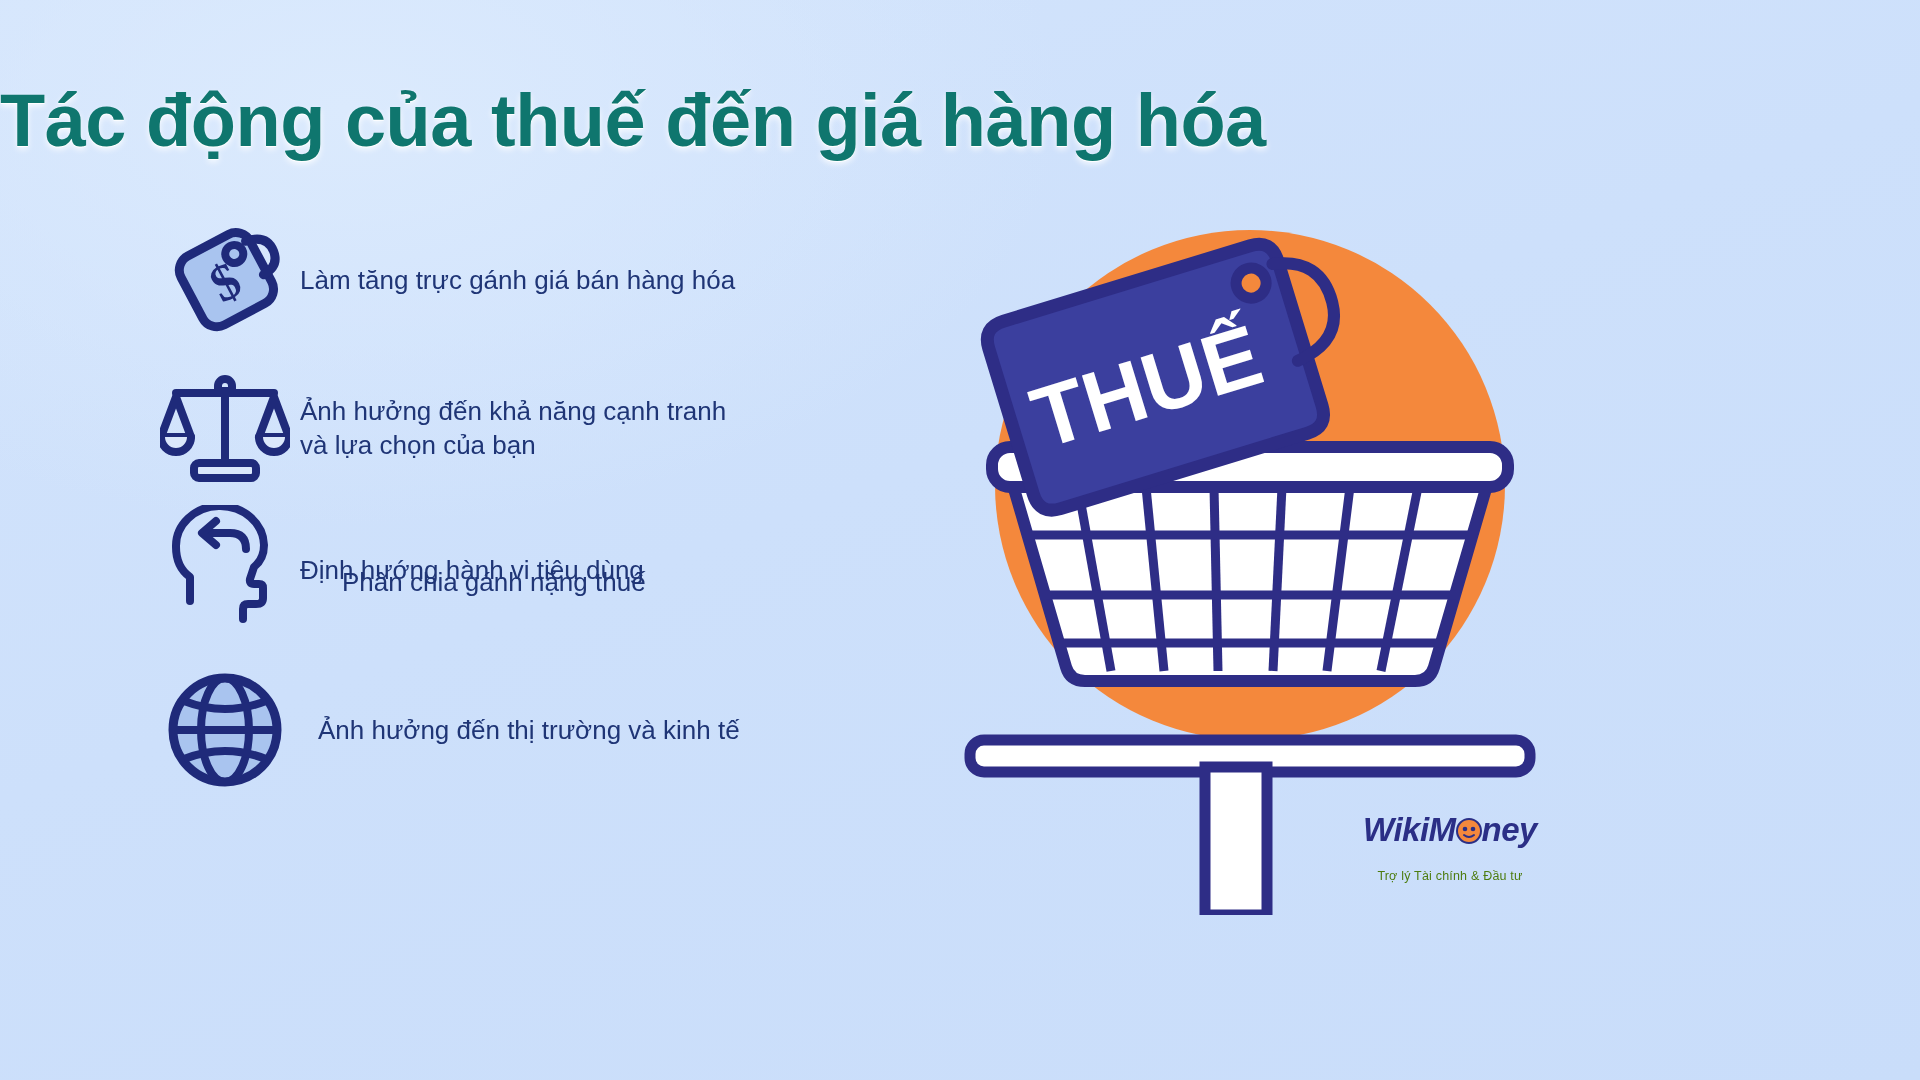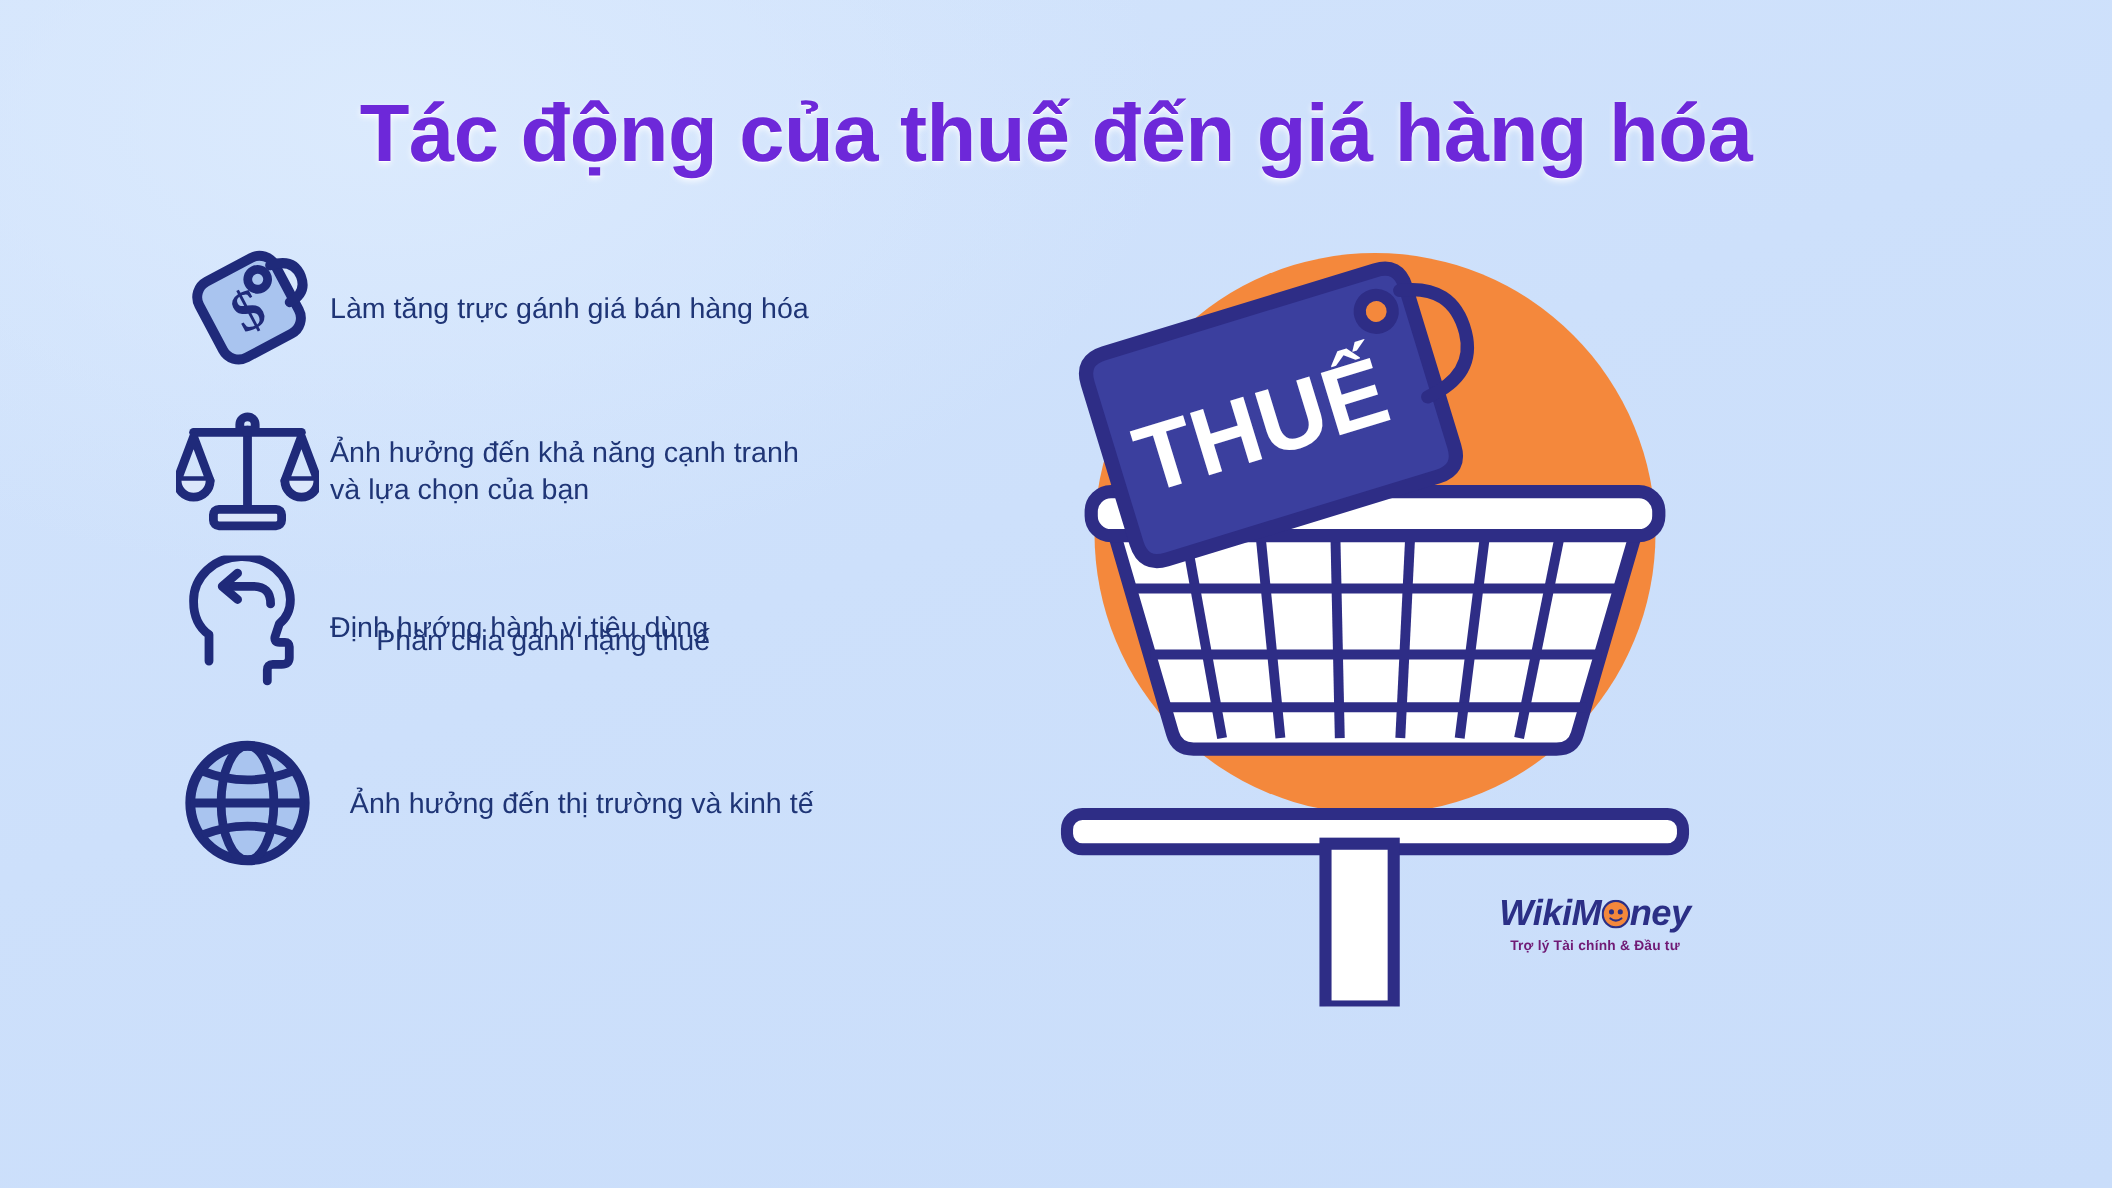--- a/index.html
+++ b/index.html
@@ -15,25 +15,24 @@
     background:
       radial-gradient(1200px 700px at 18% 10%, #dbeafd 0%, rgba(219,234,253,0) 60%),
       linear-gradient(160deg,#d3e4fc 0%,#cde0fb 45%,#c9ddfa 100%);
     pointer-events:none;
   }
 
   
   .title{
     position:absolute;
     left:0; right:0; top:78px;
-    text-align:center;
     font-size:74px;
     font-weight:bold;
     letter-spacing:-0.5px;
-    color:#6d28d9;
+    color:#0f766e;
     text-shadow:0 3px 6px rgba(255,255,255,.85), 0 1px 0 #fff;
     white-space:nowrap;
   }
 
   
   .list{
     position:absolute;
     left:150px;
     top:215px;
     width:840px;
@@ -88,24 +87,24 @@
     font-size:33px;
     font-weight:bold;
     color:#2b2f86;
     letter-spacing:-0.5px;
     line-height:36px;
     white-space:nowrap;
     font-style:italic;
   }
   .logo-tag{
     font-size:12.5px;
-    font-weight:bold;
-    color:#701a75;
+    font-weight:normal;
+    color:#4d7c0f;
     letter-spacing:.2px;
-    margin-top:2px;
+    margin-top:18px;
     white-space:nowrap;
   }
   .logo-coin{ display:inline-block; vertical-align:-3px; }
 </style>
 </head>
 <body>
 
 <div class="bg-wash"></div>
 
 <div class="title">Tác động của thuế đến giá hàng hóa</div>

